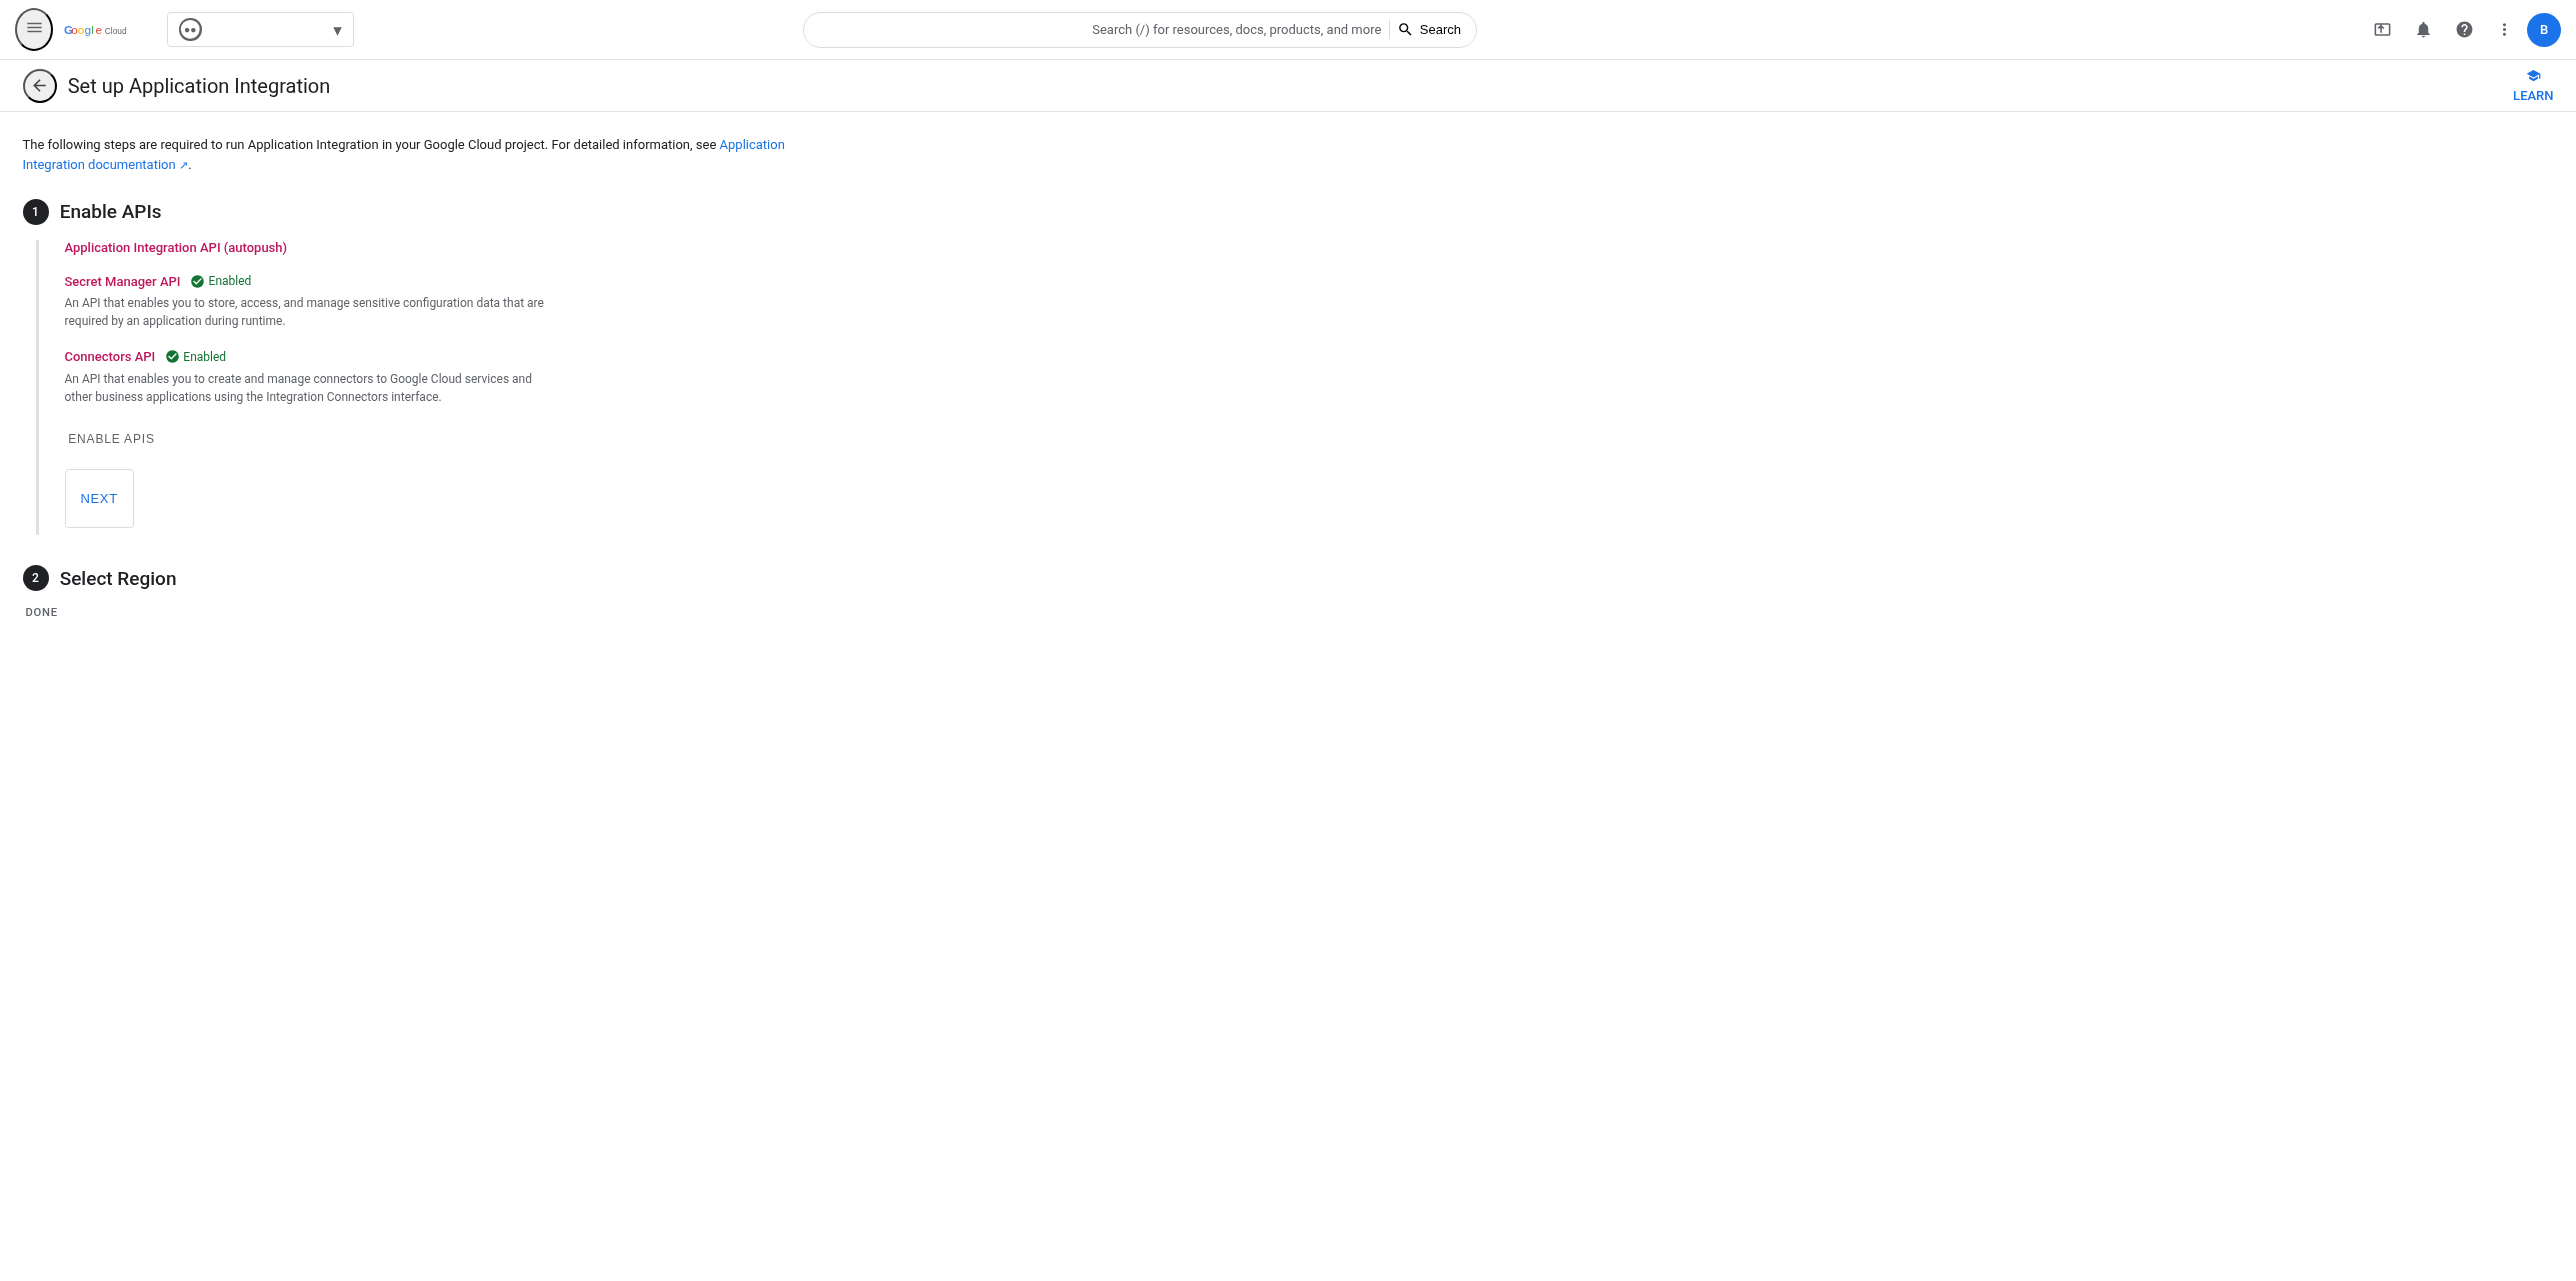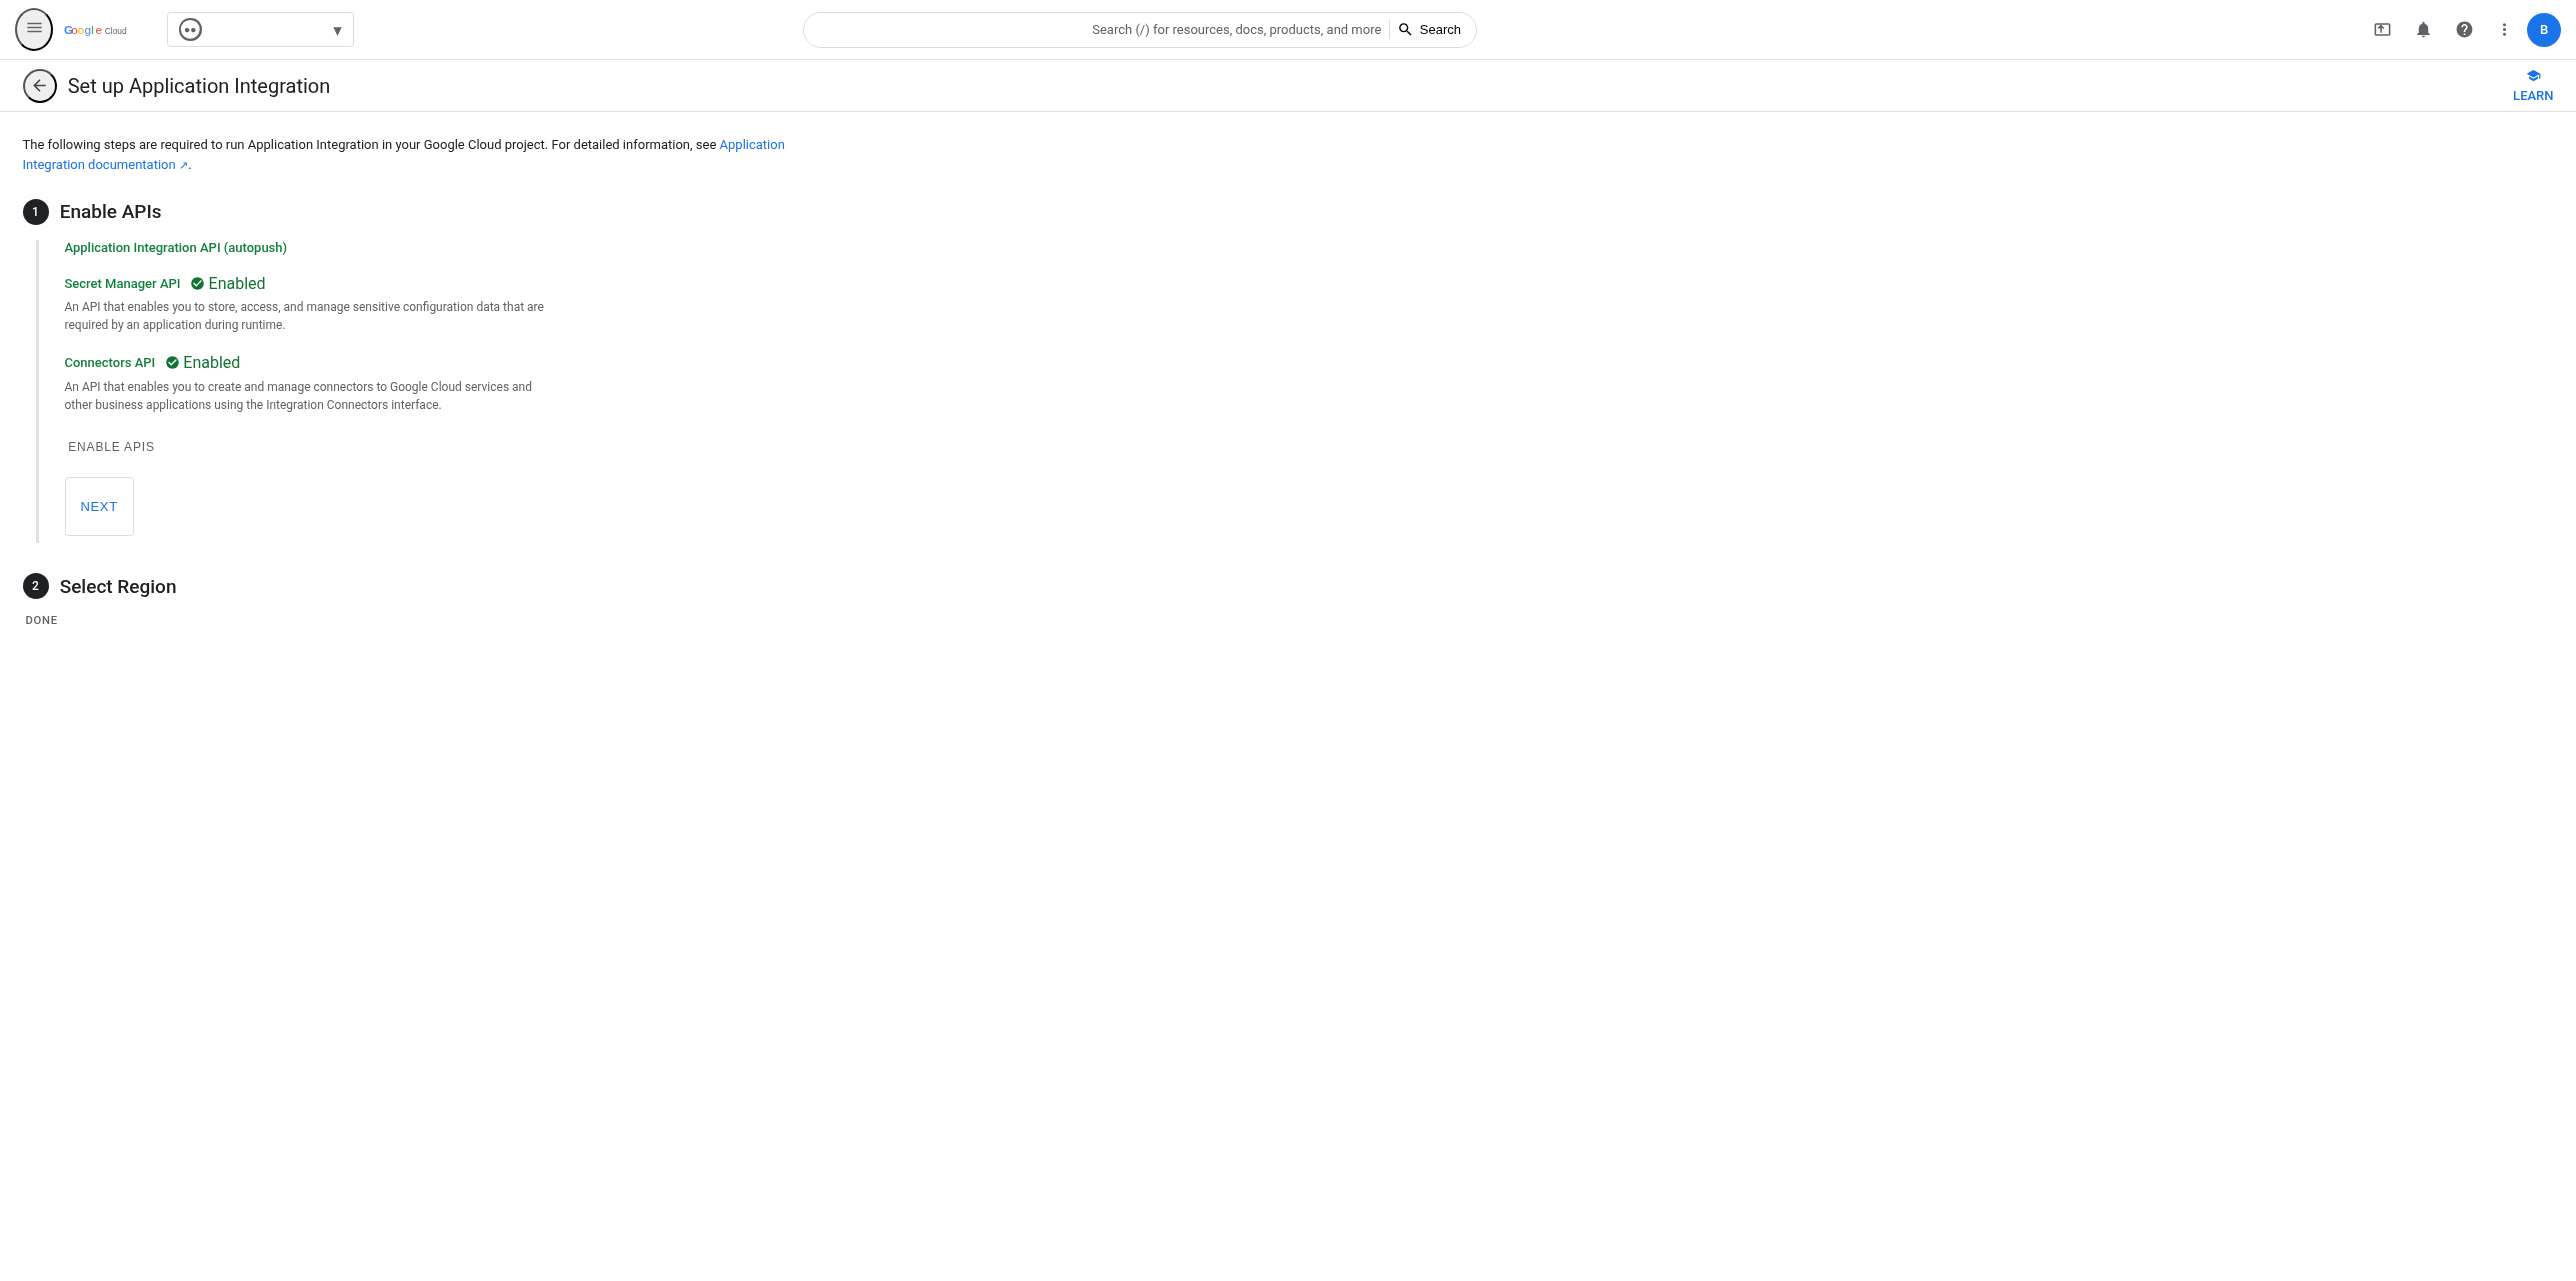--- a/index.html
+++ b/index.html
@@ -117,24 +117,24 @@
     .step-content {
       border-left: 3.7px solid #e0e0e0;
       margin-left: 13px;
       padding-left: 26px;
       padding-bottom: 7.5px;
     }
 
     
     .api-item { margin-bottom: 19px; }
     .api-name-row { display: flex; align-items: center; gap: 9.4px; margin-bottom: 5.6px; }
-    .api-name { font-size: 13px; font-weight: 500; color: #15803d; text-align: center; }
+    .api-name { font-size: 13px; font-weight: 500; color: #be185d; text-align: center; }
     .enabled-badge {
       display: flex; align-items: center; gap: 3.7px;
-      color: #137333; font-size: 16px;
+      color: #137333; font-size: 12px;
     }
     .api-desc { font-size: 12px; color: #5f6368; line-height: 1.5; max-width: 487px; }
 
     
     .btn-row { display: flex; gap: 7.5px; margin-top: 15px; align-items: center; }
     .btn-text {
       font-size: 12px; font-weight: 500; color: #5f6368; letter-spacing: 0.07em;
       text-transform: uppercase; cursor: pointer; background: none; border: none;
       padding: 7.5px 3.7px;
     }

